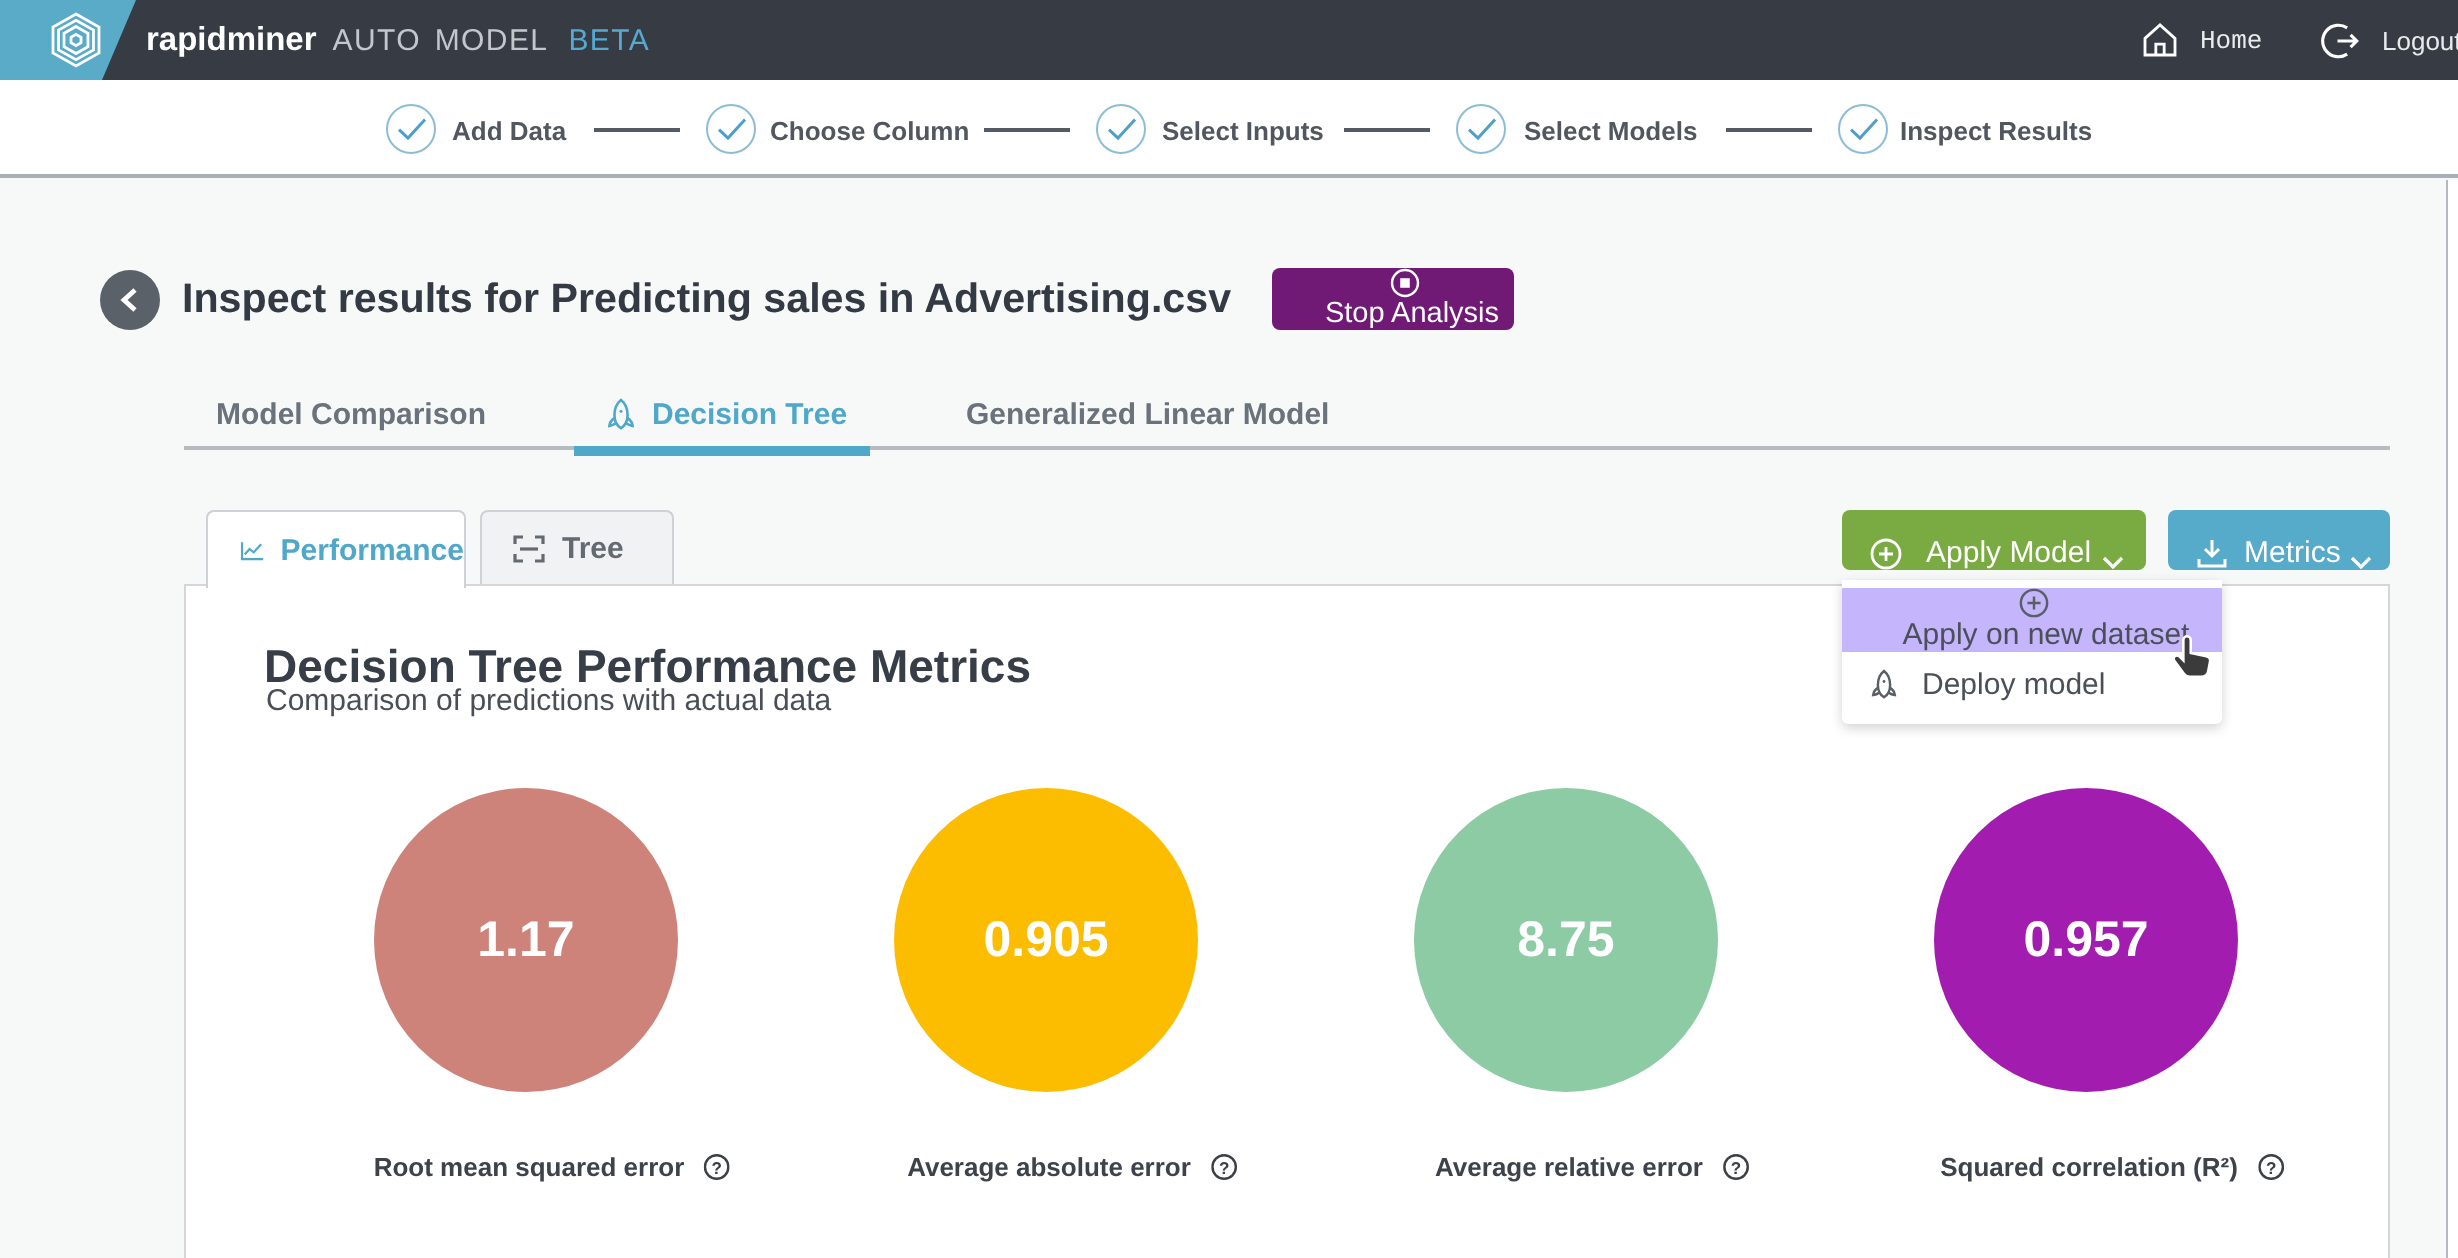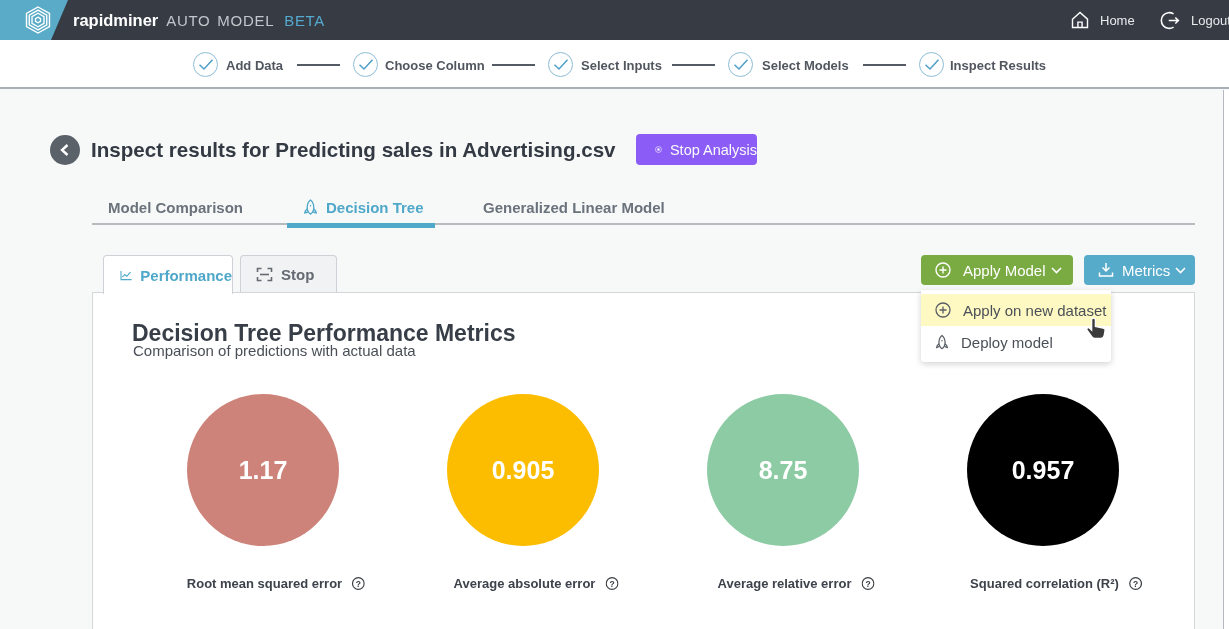--- a/index.html
+++ b/index.html
@@ -23,83 +23,83 @@
   border-bottom:2px solid #a9afb9; }
 .chk { position:absolute; top:52px; width:25px; height:25px; border:1px solid #8dbdd6; border-radius:50%; }
 .chk svg { position:absolute; left:4px; top:4.5px; }
 .steplab { position:absolute; top:58px; font-size:13px; font-weight:bold; color:#51565f; white-space:nowrap; }
 .dash { position:absolute; top:64px; width:43px; height:1.6px; background:#555b64; }
 
 #backbtn { position:absolute; left:50px; top:135px; width:30px; height:30px; border-radius:50%;
   background:#5a6169; display:flex; align-items:center; justify-content:center; }
 #title { position:absolute; left:91px; top:138px; font-size:20.6px; font-weight:bold; color:#343a43; }
 #stopbtn { position:absolute; left:636px; top:134px; width:121px; height:31px; border-radius:4px;
-  background:#8b5cf6; color:#fafbfb; font-size:14.5px; display:flex; align-items:center; padding-left:19px; white-space:nowrap; }
+  background:#701a75; color:#fafbfb; font-size:14.5px; display:flex; align-items:center; padding-left:19px; white-space:nowrap;flex-direction:column; }
 #stopbtn svg { margin-right:8px; }
 
 
 .tab { position:absolute; top:199px; font-size:15px; font-weight:bold; color:#6a727b; white-space:nowrap; }
 #tab2 { color:#4fa8c9; display:flex; align-items:center; }
 #tab2 svg { margin-right:8px; }
 #tabline { position:absolute; left:92px; top:223px; width:1103px; height:1.5px; background:#b6bbbf; }
 #tabsel { position:absolute; left:287px; top:223px; width:148px; height:4.6px; background:#4fa8c9; }
 
 
 #panel { position:absolute; left:92px; top:292px; width:1103px; height:400px; background:#fff;
   border:1px solid #d4d7da; }
 .ptab { position:absolute; top:255px; height:39px; border:1px solid #cdd2d6; border-bottom:none;
   border-radius:4px 4px 0 0; display:flex; align-items:center; font-size:15px; font-weight:bold; z-index:3; }
 #ptab1 { left:103px; width:130px; background:#fff; color:#4fa8c9; padding-left:16px; }
 #ptab2 { left:240px; width:97px; background:#f1f2f4; color:#646a72; padding-left:15px; height:37px; }
 .ptab svg { margin-right:8px; }
 
 
 .btn { position:absolute; top:255px; height:30px; border-radius:4px; color:#fff; font-size:15px;
-  display:flex; align-items:center; z-index:3; }
+  display:flex; align-items:flex-end; z-index:3; }
 #applybtn { left:921px; width:152px; background:#7aab42; padding-left:14px; }
 #exportbtn { left:1084px; width:111px; background:#56aaca; padding-left:14px; }
 .btn svg { margin-right:12px; }
 .btn .chev { margin-left:5px; margin-right:0; }
 
 
 #dd { position:absolute; left:921px; top:290px; width:190px; height:72px; background:#fff;
   border-radius:0 0 3px 3px; box-shadow:0 2px 6px rgba(0,0,0,0.18); z-index:5; }
 .dditem { height:32px; display:flex; align-items:center; font-size:15px; color:#4b5058; padding-left:14px; }
-#dd1 { background:#fef9c3; height:32px; margin-top:4px; }
+#dd1 { background:#c4b5fd; height:32px; margin-top:4px;flex-direction:column; }
 .dditem svg { margin-right:12px; }
 #cursor { position:absolute; left:1085px; top:317px; z-index:6; }
 
 
 #h2 { position:absolute; left:132px; top:320px; font-size:23px; font-weight:bold; color:#383e47; }
 #sub { position:absolute; left:133px; top:342px; font-size:15px; color:#4a4f57; }
 .bigcirc { position:absolute; top:394px; width:152px; height:152px; border-radius:50%;
   display:flex; align-items:center; justify-content:center; color:#fff; font-size:25px; font-weight:bold; }
 #c1 { left:187px; background:#cd8379; }
 #c2 { left:447px; background:#fcbd01; }
 #c3 { left:707px; background:#8ccba3; }
-#c4 { left:967px; background:#000000; }
+#c4 { left:967px; background:#a21caf; }
 .metlab { position:absolute; top:576px; transform:translateX(-50%); font-size:13px; font-weight:bold;
   color:#3d424b; white-space:nowrap; display:flex; align-items:center; }
 .metlab svg { margin-left:10px; }
 </style>
 </head>
 <body>
 <div id="hdr">
   <div id="logowrap">
     <svg id="hexlogo" width="26" height="28" viewBox="0 0 26 28">
       <g fill="none" stroke="#fff" stroke-width="1.4">
         <path d="M13.00 1.00 L24.50 7.50 L24.50 20.50 L13.00 27.00 L1.50 20.50 L1.50 7.50 Z"></path>
         <path d="M13.00 4.12 L21.74 9.06 L21.74 18.94 L13.00 23.88 L4.26 18.94 L4.26 9.06 Z"></path>
         <path d="M13.00 7.24 L18.98 10.62 L18.98 17.38 L13.00 20.76 L7.02 17.38 L7.02 10.62 Z"></path>
         <path d="M13 11.2 L15.5 12.6 V15.4 L13 16.8 L10.5 15.4 V12.6 Z"></path>
       </g>
     </svg>
   </div>
   <div id="brand"><span class="rm">rapidminer</span><span class="am">AUTO MODEL</span><span class="beta">BETA</span></div>
-  <div class="hdr-link" style="left:1070px; font-size:13px;">
+  <div class="hdr-link" style="left:1070px; font-size:13px;font-family:Liberation Mono, monospace;">
     <svg width="20" height="20" viewBox="0 0 24 24" fill="none" stroke="#fff" stroke-width="1.7">
       <path d="M3 11 L12 3 L21 11 V21 H3 Z"></path>
       <path d="M9.5 21 V14.5 H14.5 V21"></path>
     </svg>
     <span>Home</span>
   </div>
   <div class="hdr-link" style="left:1160px; font-size:13px;">
     <svg width="21" height="21" viewBox="0 0 24 24" fill="none" stroke="#fff" stroke-width="1.8">
       <path d="M15.5 4.5 A9 9 0 1 0 15.5 19.5"></path>
       <path d="M10 12 H21 M17.5 8.5 L21 12 L17.5 15.5"></path>
@@ -181,21 +181,21 @@
   <span>Performance</span>
 </div>
 <div class="ptab" id="ptab2">
   <svg width="17" height="15" viewBox="0 0 17 15" fill="none" stroke="#646a72" stroke-width="1.6">
     <path d="M5.5 1.5 H1.5 V5"></path>
     <path d="M11.5 1.5 H15.5 V5"></path>
     <path d="M5.5 13.5 H1.5 V10"></path>
     <path d="M11.5 13.5 H15.5 V10"></path>
     <path d="M4 7.5 H13"></path>
   </svg>
-  <span>Stop</span>
+  <span>Tree</span>
 </div>
 
 <div class="btn" id="applybtn">
   <svg width="16" height="16" viewBox="0 0 16 16" fill="none" stroke="#fff" stroke-width="1.4">
       <circle cx="8" cy="8" r="7"></circle>
       <path d="M8 4.5 V11.5 M4.5 8 H11.5"></path>
     </svg>
   <span>Apply Model</span>
   <svg class="chev" width="11" height="7" viewBox="0 0 11 7" fill="none" stroke="#fff" stroke-width="1.6">
       <path d="M1 1 L5.5 5.5 L10 1"></path>

